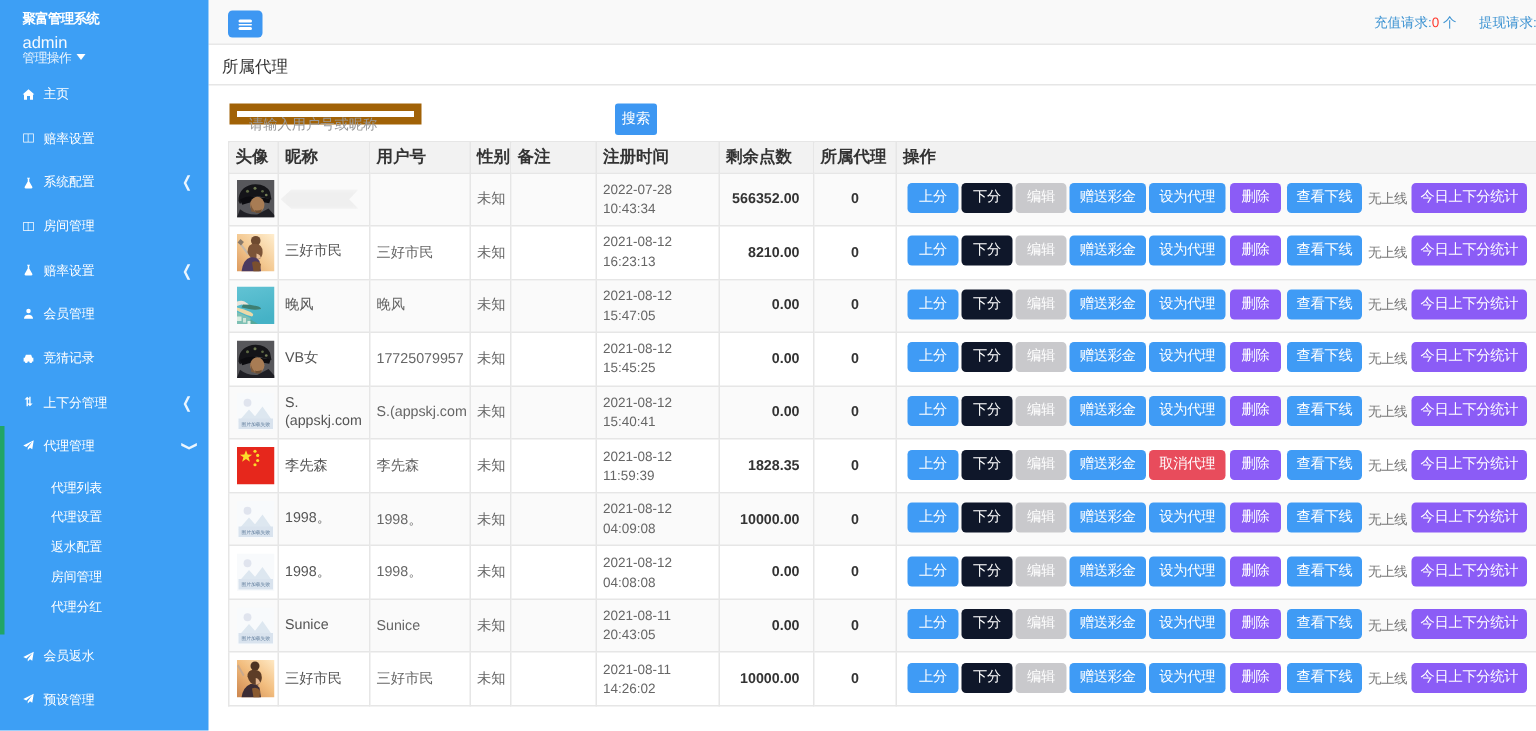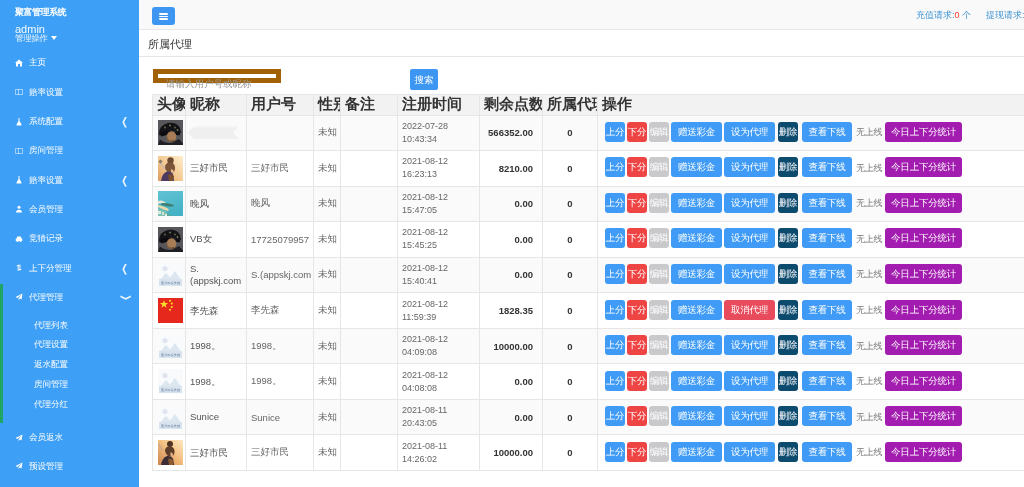--- a/index.html
+++ b/index.html
@@ -24,37 +24,37 @@
 .tright .red { color:#ff3b30; }
 .content { position:absolute; left:139px; top:31px; width:885px; height:456px; background:#fff; }
 .ptitle { position:absolute; left:9px; top:6px; font-size:11px; color:#333; }
 .phr { position:absolute; left:0; top:25px; width:885px; border-bottom:1px solid #e6e6e6; }
 .sinp { position:absolute; top:38px; height:14px; border:5px solid #a16207; background:#fff; font-size:9.5px; color:#999; line-height:19px; padding-left:8px; }
 .inp1 { left:14px; width:128px; }
 .inp2 { left:141px; width:126px; }
 .sbtn { position:absolute; left:271px; top:38px; width:28px; height:21px; background:#3d97f2; color:#fff; font-size:9.5px; text-align:center; line-height:21px; border-radius:2px; }
 table { position:absolute; left:13px; top:62.5px; width:884px; border-collapse:collapse; table-layout:fixed; font-size:9.5px; color:#666; }
 th,td { border:1px solid #e6e6e6; padding:0 4px; overflow:hidden; white-space:nowrap; }
-th { background:#f2f2f2; color:#333; font-weight:bold; text-align:left; height:21px; font-size:15px; }
+th { background:#f2f2f2; color:#333; font-weight:bold; text-align:left; height:21px; font-size:11px; }
 td { height:35.55px; }
 tr.odd td { background:#fafafa; }
 td.nick { white-space:normal; line-height:12px; color:#555; }
 td.num { text-align:right; font-weight:bold; color:#333; padding-right:9px; }
 td.ctr { text-align:center; font-weight:bold; color:#333; }
 td.dt { font-size:9px; color:#666; line-height:13px; }
 .av { width:25px; height:25px; margin-left:1px; display:block; }
 .ops { padding-left:7px; }
 .btn { display:inline-block; height:20px; line-height:20px; text-align:center; color:#fff; font-size:9.5px; border-radius:3px; vertical-align:middle; margin-right:2px; letter-spacing:-0.2px; position:relative; top:-1px; }
 .b-blue { background:#3f9bf5; }
-.b-teal { background:#ef4444; }
+.b-teal { background:#0f172a; }
 .b-gray { background:#c9c9cc; }
-.b-org { background:#0c4a6e; margin-left:1px; margin-right:4px; }
+.b-org { background:#8b5cf6; margin-left:1px; margin-right:4px; }
 .b-red { background:#e84c5c; }
-.b-big { background:#a21caf; }
-.w34 { width:20px; } .w51 { width:51px; } .w50 { width:50px; } .w77 { width:77px; margin-right:0; }
+.b-big { background:#8b5cf6;font-family:Liberation Mono, monospace; }
+.w34 { width:34px; } .w51 { width:51px; } .w50 { width:50px; } .w77 { width:77px; margin-right:0; }
 .nol { display:inline-block; color:#777; font-size:9px; vertical-align:middle; margin-left:2px; margin-right:3px; letter-spacing:-0.3px; }
 .blur { position:relative; width:52px; height:14px; background:#efefef; filter:blur(1.5px); margin-left:-3px; clip-path:polygon(0% 50%,14% 4%,100% 4%,88% 50%,100% 96%,14% 96%); }
 </style>
 </head>
 <body>
 <div class="sidebar">
   <div class="brand">聚富管理系统</div>
   <div class="admin">admin</div>
   <div class="mop">管理操作<span class="car"></span></div>
   <div class="greenbar"></div>

